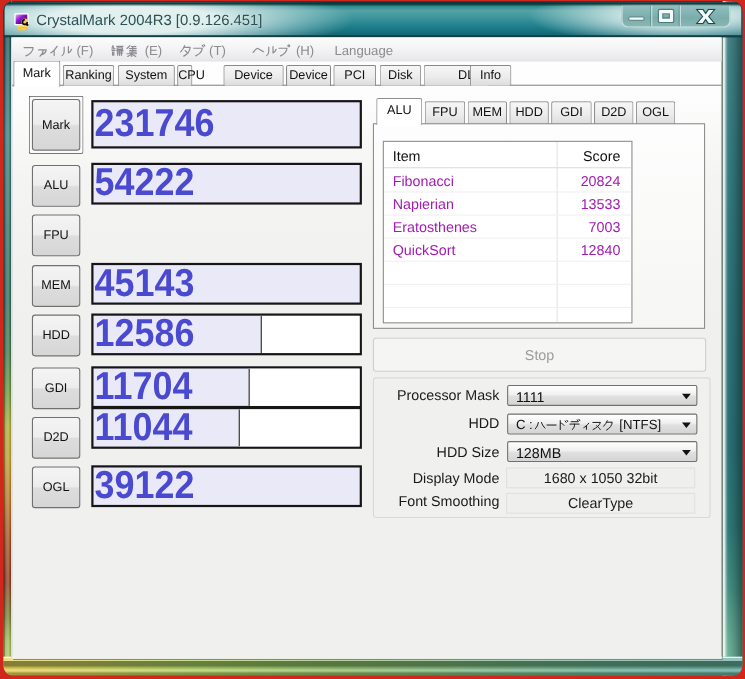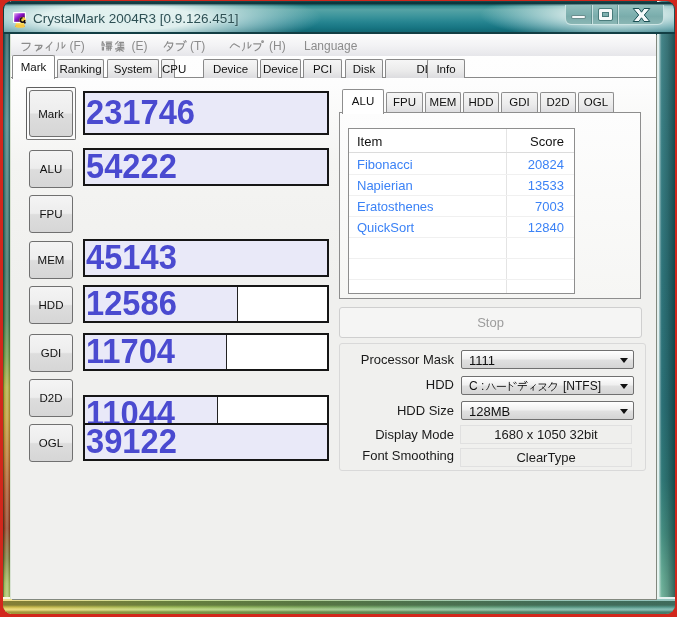--- a/index.html
+++ b/index.html
@@ -61,21 +61,21 @@
   .sbox .white { position:absolute; top:0; bottom:0; right:0; background:#ffffff; border-left:1px solid #222; }
   
   .rtab { position:absolute; top:58px; height:21px; border:1px solid #8e8e8e; border-bottom:none; border-radius:2px 2px 0 0;
      background:linear-gradient(180deg,#f6f6f6 0%,#ececec 55%,#dcdcdf 100%); font-size:11.5px; color:#111; text-align:center; line-height:19px; }
   .rtabsel { top:55px; height:25px; background:#ffffff; z-index:5; line-height:22px; }
   .rpane { position:absolute; left:328px; top:78px; width:302px; height:187px; border:1px solid #8e8e8e;
      background:linear-gradient(180deg,#fdfdfd 0%,#f6f6f4 100%); }
   .list { position:absolute; left:8px; top:15px; width:227px; height:166px; border:1px solid #8e8e8e; background:#fff; overflow:hidden; }
   .lhead { position:absolute; left:0; top:0; width:100%; height:24px; border-bottom:1px solid #dcdcdc; font-size:13px; color:#111; }
   .lcol { position:absolute; left:157px; top:0; width:1px; height:100%; background:#e4e4e4; }
-  .lrow { position:absolute; left:0; width:100%; height:21px; border-bottom:1px solid #f0f0f0; font-size:13px; color:#3b82f6; }
+  .lrow { position:absolute; left:0; width:100%; height:21px; border-bottom:1px solid #f0f0f0; font-size:13px; color:#a21caf; }
   .cell-l { position:absolute; left:8px; top:3px; }
   .cell-r { position:absolute; right:10px; top:3px; }
   
   .stop { position:absolute; left:328px; top:273px; width:303px; height:31px; border:1px solid #cfcfcf; border-radius:3px;
      background:#f5f5f4; color:#9c9c9c; font-size:13px; text-align:center; line-height:29px; }
   
   .group { position:absolute; left:328px; top:309px; width:307px; height:128px; border:1px solid #d9d9d9; border-radius:3px; }
   .flabel { position:absolute; font-size:13px; color:#1a1a1a; text-align:right; width:130px; left:313px; }
   .combo { position:absolute; left:450px; width:173px; height:19px; border:1px solid #707070; border-radius:2px;
      background:linear-gradient(180deg,#ffffff 0%,#f0f0f0 45%,#e0e0e0 55%,#d4d4d4 100%); font-size:13px; color:#111; }
@@ -229,21 +229,21 @@
         <div class="num">45143</div>
       </div>
     <div class="sbox" style="top:251px;">
         <div class="white" style="width:90px;"></div>
         <div class="num">12586</div>
       </div>
     <div class="sbox" style="top:299px;">
         <div class="white" style="width:101px;"></div>
         <div class="num">11704</div>
       </div>
-    <div class="sbox" style="top:336px;margin-top:25px;">
+    <div class="sbox" style="top:336px;">
         <div class="white" style="width:110px;"></div>
         <div class="num">11044</div>
       </div>
     <div class="sbox" style="top:389px;">
         <div class="num">39122</div>
       </div>
     <div class="rtab rtabsel" style="left:331px;width:42px;">ALU</div>
     <div class="rtab" style="left:375px;width:37px;">FPU</div>
     <div class="rtab" style="left:414px;width:36px;">MEM</div>
     <div class="rtab" style="left:452px;width:36px;">HDD</div>

